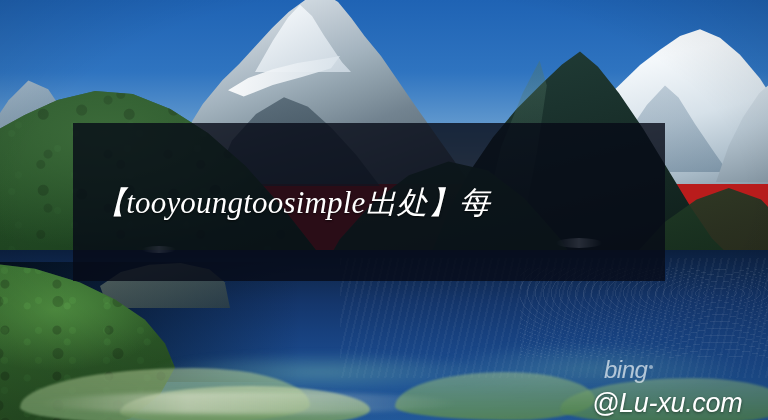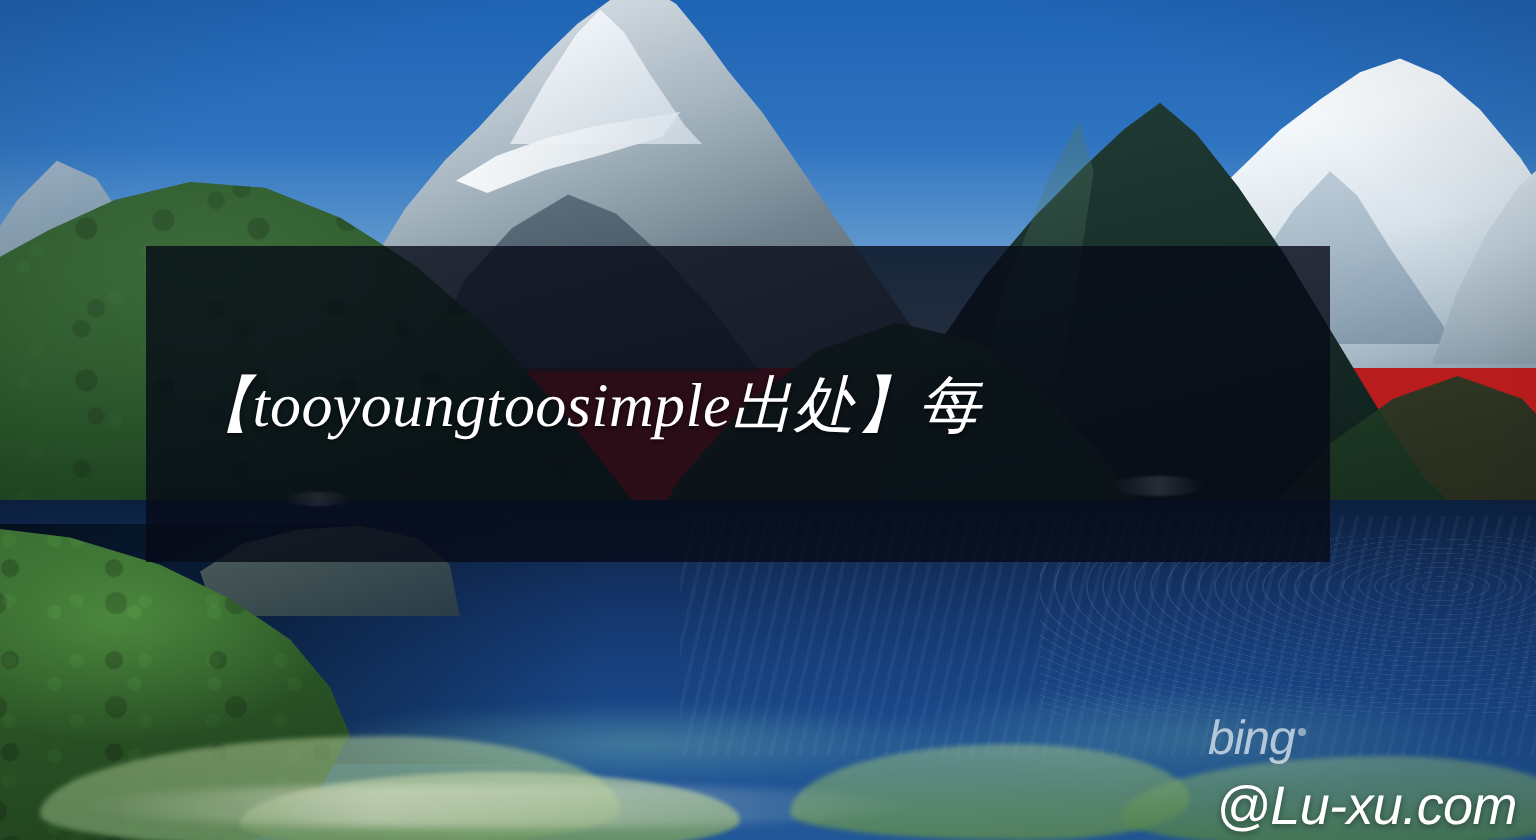--- a/index.html
+++ b/index.html
@@ -363,21 +363,21 @@
     margin-left: 2px;
     width: 4px; height: 4px;
     border-radius: 50%;
     background: rgba(232,238,244,.55);
     vertical-align: super;
   }
 
   
   .site-watermark {
     position: absolute;
-    left: 608px; top: 389px;
+    left: 592px; top: 389px;
     font-family: "Liberation Sans", sans-serif;
     font-size: 27px;
     font-weight: 400;
     color: #ffffff;
     letter-spacing: -0.3px;
     line-height: 1.05;
     text-shadow: 0 1px 3px rgba(0,0,0,.45);
   }
 
   

